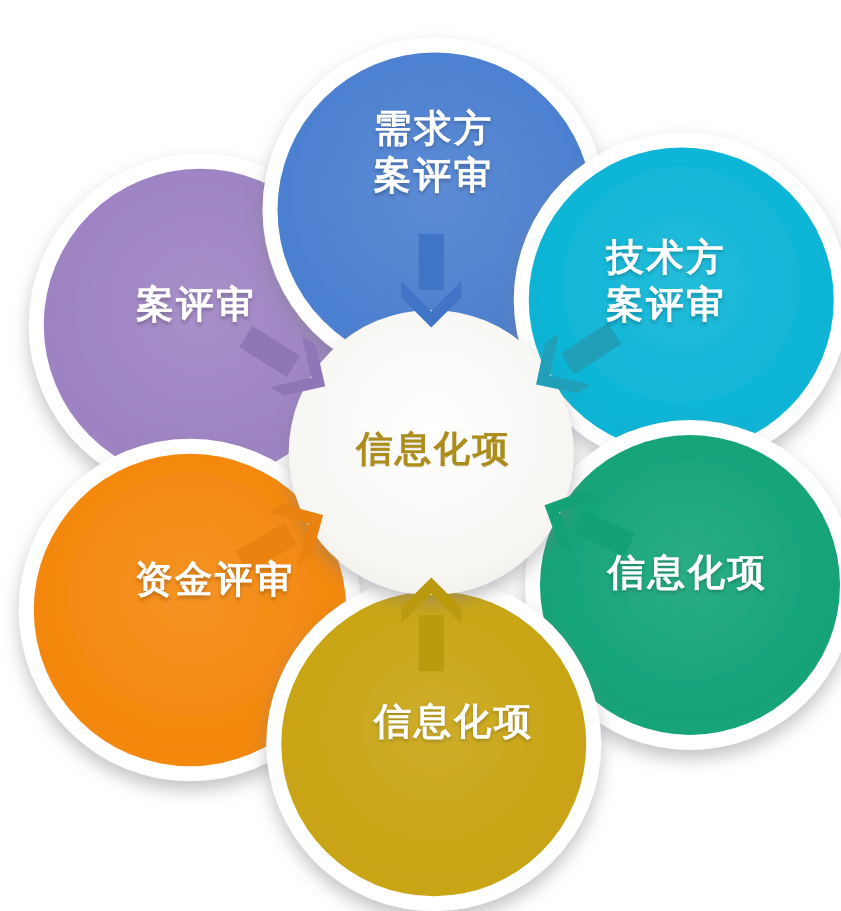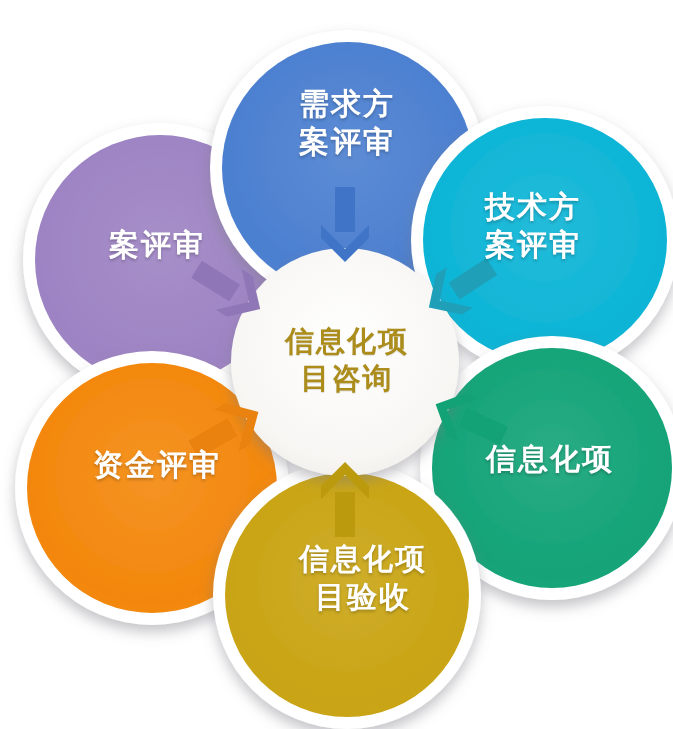--- a/index.html
+++ b/index.html
@@ -122,30 +122,28 @@
     <span>技术方</span>
     <span>案评审</span>
   </div>
 
   <div class="node-label" style="left:550px; top:459px;">
     <span>信息化项</span>
   </div>
 
   <div class="node-label" style="left:363px; top:578px;">
     <span>信息化项</span>
-    <span>目验收</span>
   </div>
 
-  <div class="node-label" style="left:157px; top:465px;text-align:right;">
+  <div class="node-label" style="left:172px; top:465px;text-align:right;">
     <span>资金评审</span>
     <span></span>
   </div>
 
   <div class="node-label" style="left:157px; top:245px;">
     <span>案评审</span>
   </div>
 
   <div class="node-label center-label" style="left:347px; top:360px;">
     <span>信息化项</span>
-    <span>目咨询</span>
   </div>
 
 </div>
 
 </body></html>

